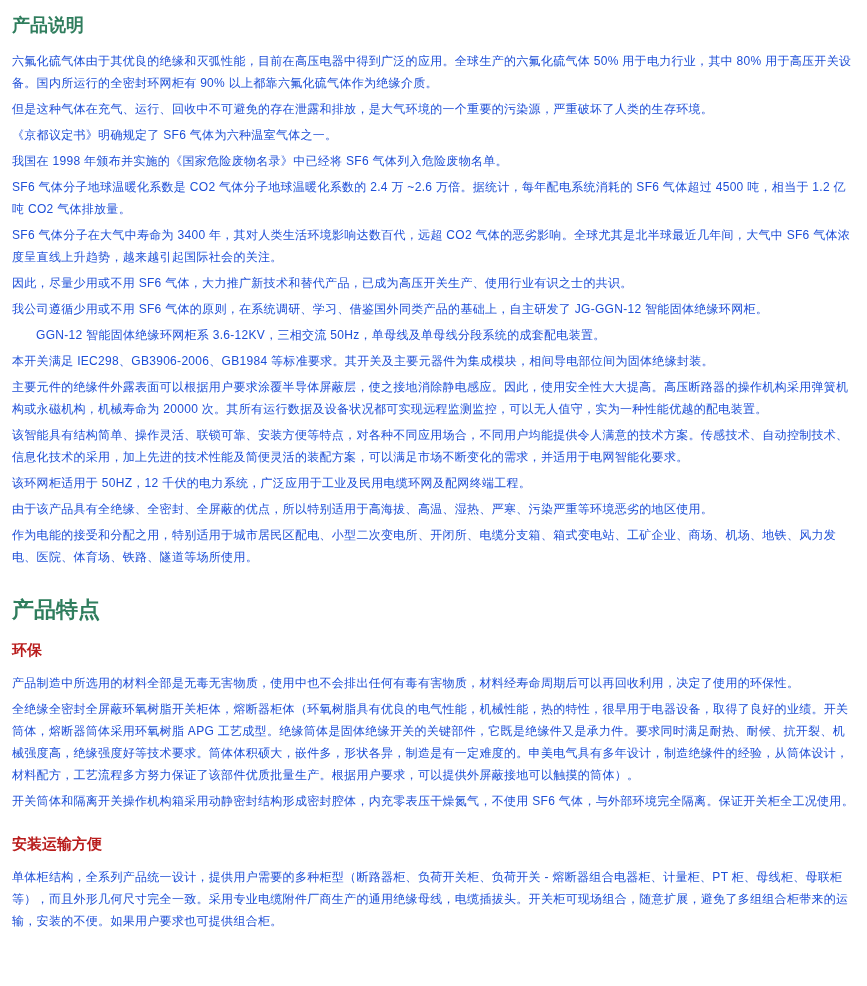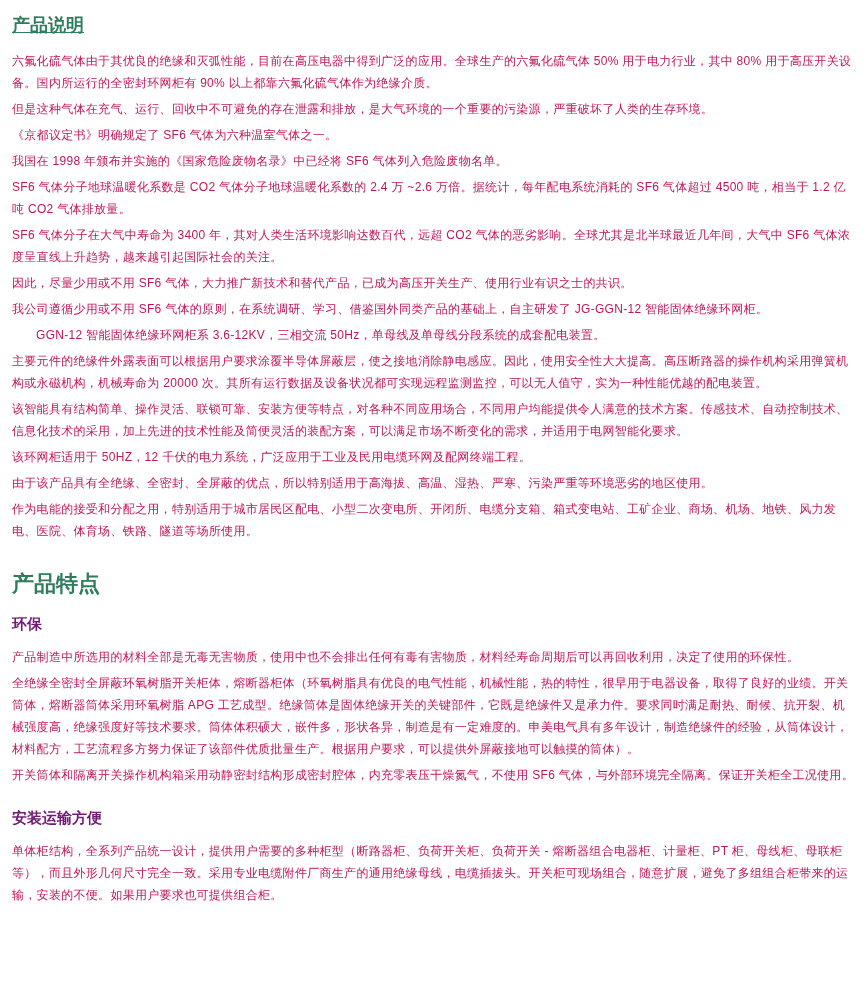--- a/index.html
+++ b/index.html
@@ -16,46 +16,45 @@
     box-sizing: border-box;
     padding: 14px 12px 8px 12px;
     background: #ffffff;
   }
   .h-main {
     font-size: 18px;
     font-weight: bold;
     color: #2f7d5d;
     margin: 0 0 14px 0;
     line-height: 22px;
-    text-decoration: underline;
   }
   .h-big {
     font-size: 22px;
     font-weight: bold;
     color: #2f7d5d;
     margin: 28px 0 0 0;
     line-height: 28px;
   }
   .h-sub {
     font-size: 15px;
     font-weight: bold;
-    color: #701a75;
+    color: #b91c1c;
     margin: 34px 0 12px 0;
     line-height: 20px;
   }
   .sub:nth-of-type(1) .h-sub {
     margin-top: 16px;
   }
   .sub:nth-of-type(3) .h-sub {
     margin-top: 22px;
   }
   .paras p {
     font-size: 12px;
     line-height: 22px;
-    color: #be185d;
+    color: #1d4ed8;
     margin: 0 0 4px 0;
     letter-spacing: 0.3px;
   }
   .paras p.indent {
     text-indent: 24px;
   }
 </style>
 </head>
 <body>
 
@@ -66,20 +65,21 @@
     <div class="paras">
         <p>六氟化硫气体由于其优良的绝缘和灭弧性能，目前在高压电器中得到广泛的应用。全球生产的六氟化硫气体 50% 用于电力行业，其中 80% 用于高压开关设备。国内所运行的全密封环网柜有 90% 以上都靠六氟化硫气体作为绝缘介质。</p>
         <p>但是这种气体在充气、运行、回收中不可避免的存在泄露和排放，是大气环境的一个重要的污染源，严重破坏了人类的生存环境。</p>
         <p>《京都议定书》明确规定了 SF6 气体为六种温室气体之一。</p>
         <p>我国在 1998 年颁布并实施的《国家危险废物名录》中已经将 SF6 气体列入危险废物名单。</p>
         <p>SF6 气体分子地球温暖化系数是 CO2 气体分子地球温暖化系数的 2.4 万 ~2.6 万倍。据统计，每年配电系统消耗的 SF6 气体超过 4500 吨，相当于 1.2 亿吨 CO2 气体排放量。</p>
         <p>SF6 气体分子在大气中寿命为 3400 年，其对人类生活环境影响达数百代，远超 CO2 气体的恶劣影响。全球尤其是北半球最近几年间，大气中 SF6 气体浓度呈直线上升趋势，越来越引起国际社会的关注。</p>
         <p>因此，尽量少用或不用 SF6 气体，大力推广新技术和替代产品，已成为高压开关生产、使用行业有识之士的共识。</p>
         <p>我公司遵循少用或不用 SF6 气体的原则，在系统调研、学习、借鉴国外同类产品的基础上，自主研发了 JG-GGN-12 智能固体绝缘环网柜。</p>
         <p class="indent">GGN-12 智能固体绝缘环网柜系 3.6-12KV，三相交流 50Hz，单母线及单母线分段系统的成套配电装置。</p>
+        <p>本开关满足 IEC298、GB3906-2006、GB1984 等标准要求。其开关及主要元器件为集成模块，相间导电部位间为固体绝缘封装。</p>
         <p>主要元件的绝缘件外露表面可以根据用户要求涂覆半导体屏蔽层，使之接地消除静电感应。因此，使用安全性大大提高。高压断路器的操作机构采用弹簧机构或永磁机构，机械寿命为 20000 次。其所有运行数据及设备状况都可实现远程监测监控，可以无人值守，实为一种性能优越的配电装置。</p>
         <p>该智能具有结构简单、操作灵活、联锁可靠、安装方便等特点，对各种不同应用场合，不同用户均能提供令人满意的技术方案。传感技术、自动控制技术、信息化技术的采用，加上先进的技术性能及简便灵活的装配方案，可以满足市场不断变化的需求，并适用于电网智能化要求。</p>
         <p>该环网柜适用于 50HZ，12 千伏的电力系统，广泛应用于工业及民用电缆环网及配网终端工程。</p>
         <p>由于该产品具有全绝缘、全密封、全屏蔽的优点，所以特别适用于高海拔、高温、湿热、严寒、污染严重等环境恶劣的地区使用。</p>
         <p>作为电能的接受和分配之用，特别适用于城市居民区配电、小型二次变电所、开闭所、电缆分支箱、箱式变电站、工矿企业、商场、机场、地铁、风力发电、医院、体育场、铁路、隧道等场所使用。</p>
       </div>
   </section>
 
   <section>
     <h1 class="h-big">产品特点</h1>

